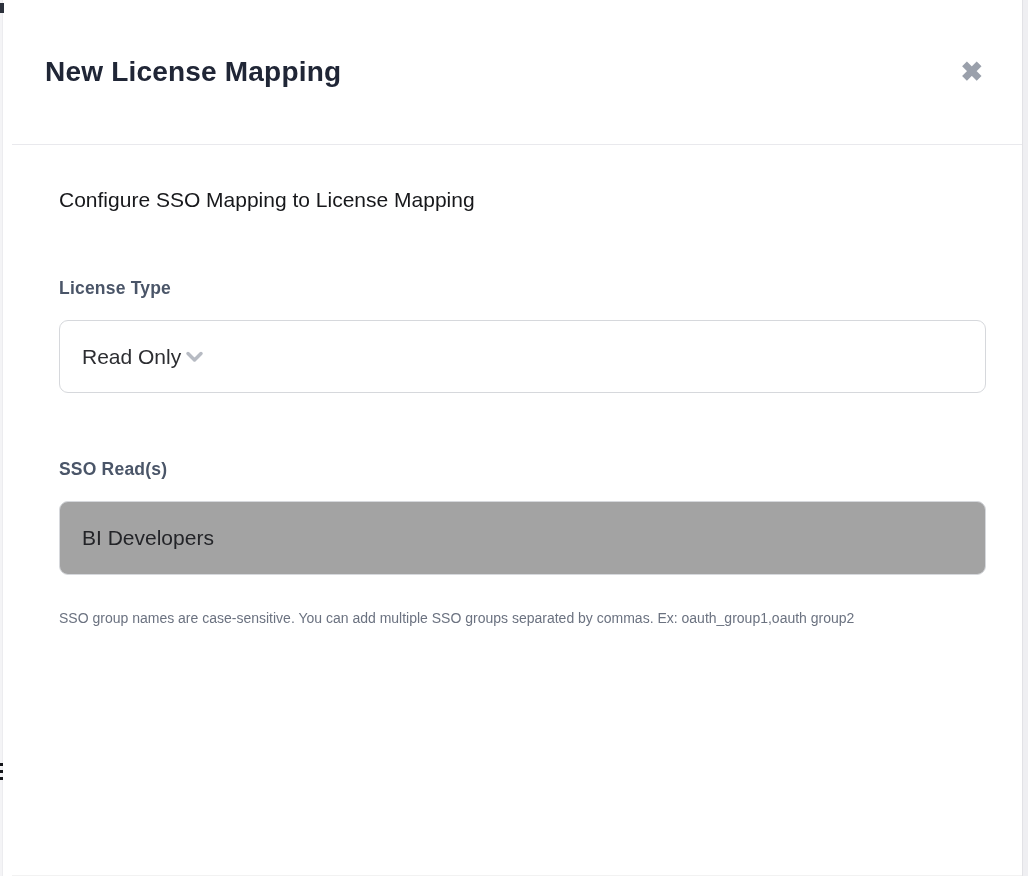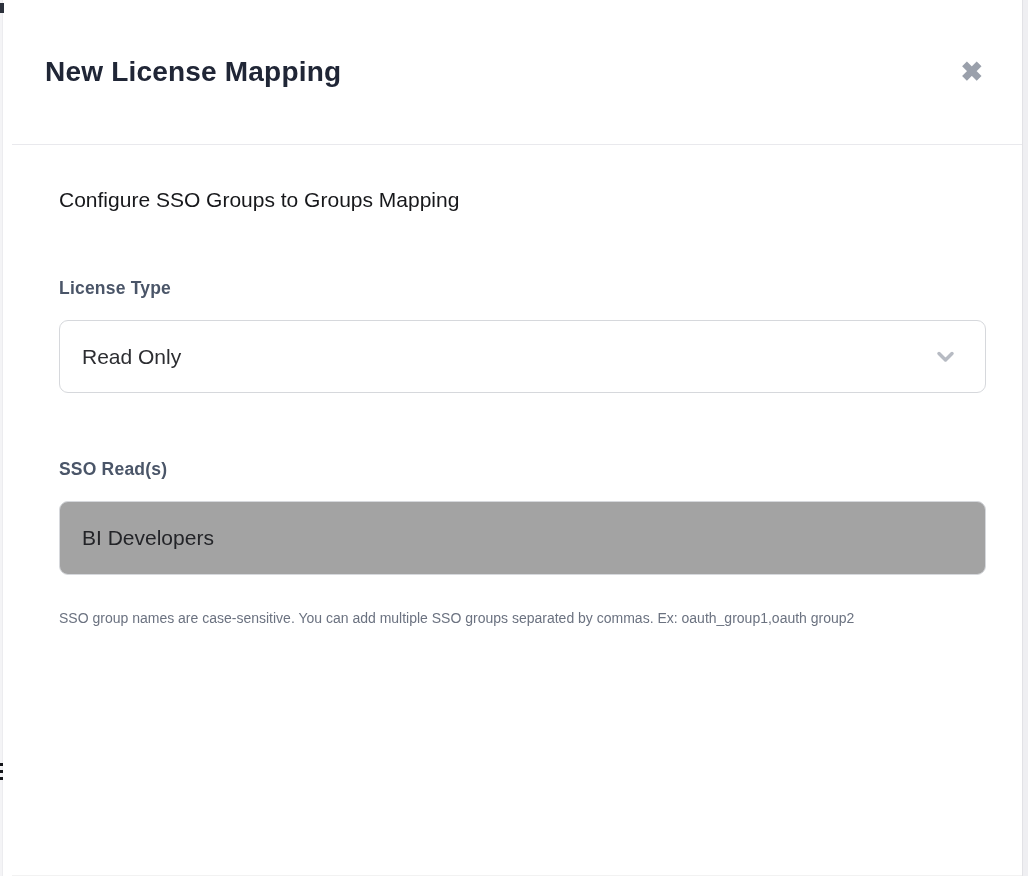--- a/index.html
+++ b/index.html
@@ -62,21 +62,21 @@
     margin-top: 66px;
     font-size: 17.5px; font-weight: 700; color: #4a5568;
     letter-spacing: 0.2px;
   }
 
   .select-box {
     margin-top: 21px;
     width: 927px; height: 73px;
     border: 1px solid #d6d8dc; border-radius: 9px;
     background: #ffffff;
-    display: flex; align-items: center; justify-content: space-between;
+    display: flex; align-items: center; 
     padding: 0 26px 0 22px;
     cursor: pointer;
   }
   .select-value { font-size: 21px; color: #2c2d31; }
   .chevron-svg { display: block; }
 
   .text-input {
     margin-top: 21px;
     width: 927px; height: 74px;
     border: 1px solid #d6d8dc; border-radius: 9px;
@@ -112,21 +112,21 @@
 
   <div class="modal-header">
     <h1 class="modal-title">New License Mapping</h1>
     <button class="close-button">
       <span>✖</span>
     </button>
   </div>
 
   <div class="modal-body">
 
-    <p class="subtitle">Configure SSO Groups to Groups Mapping</p>
+    <p class="subtitle">Configure SSO Mapping to License Mapping</p>
 
     <label class="field-label">License Type</label>
     <div class="select-box">
       <span class="select-value">Read Only</span>
       <span>
         <svg class="chevron-svg" width="27" height="27" viewBox="0 0 27 27">
           <polyline points="7,10.5 13.5,17 20,10.5" fill="none" stroke="#b7bbc3" stroke-width="3.5" stroke-linecap="round" stroke-linejoin="round"></polyline>
         </svg>
       </span>
     </div>

